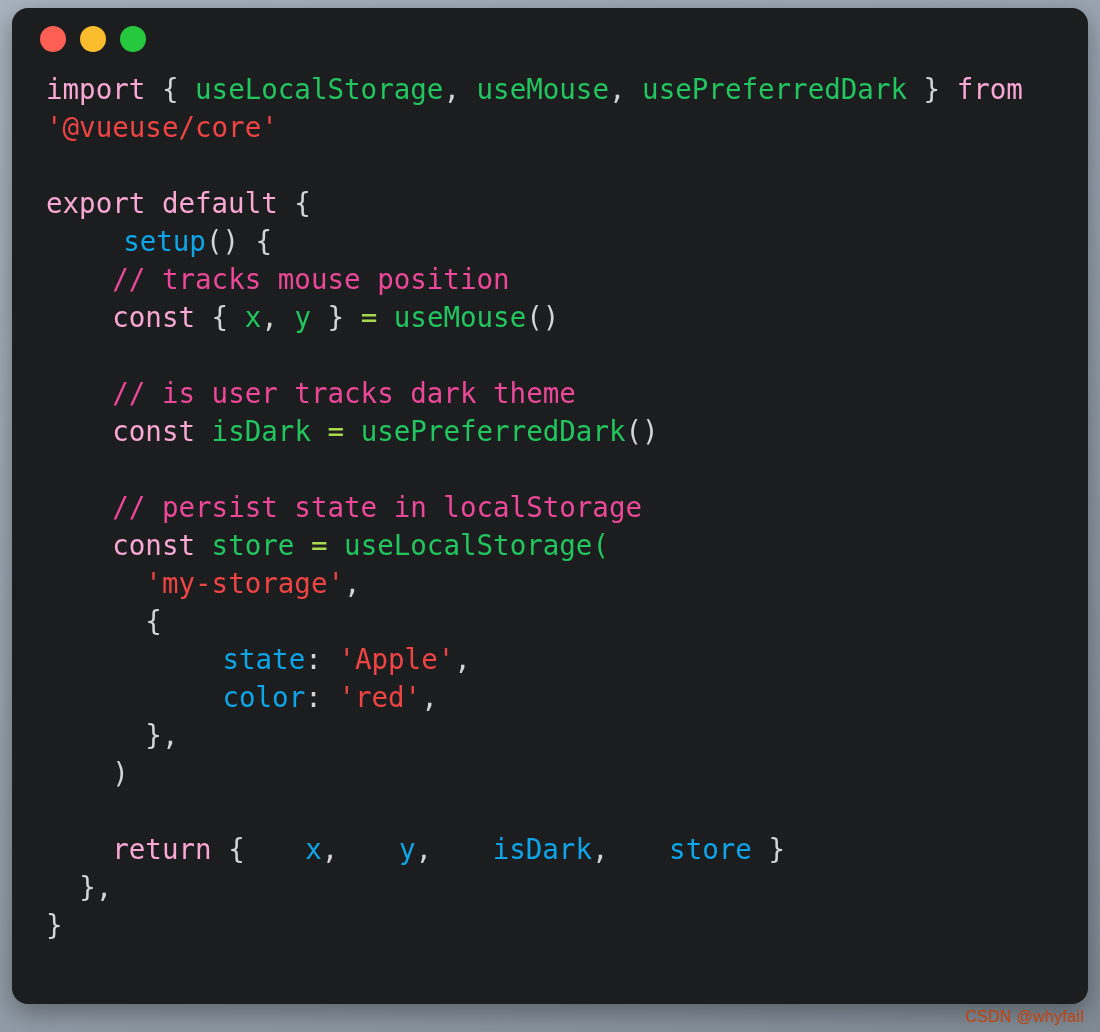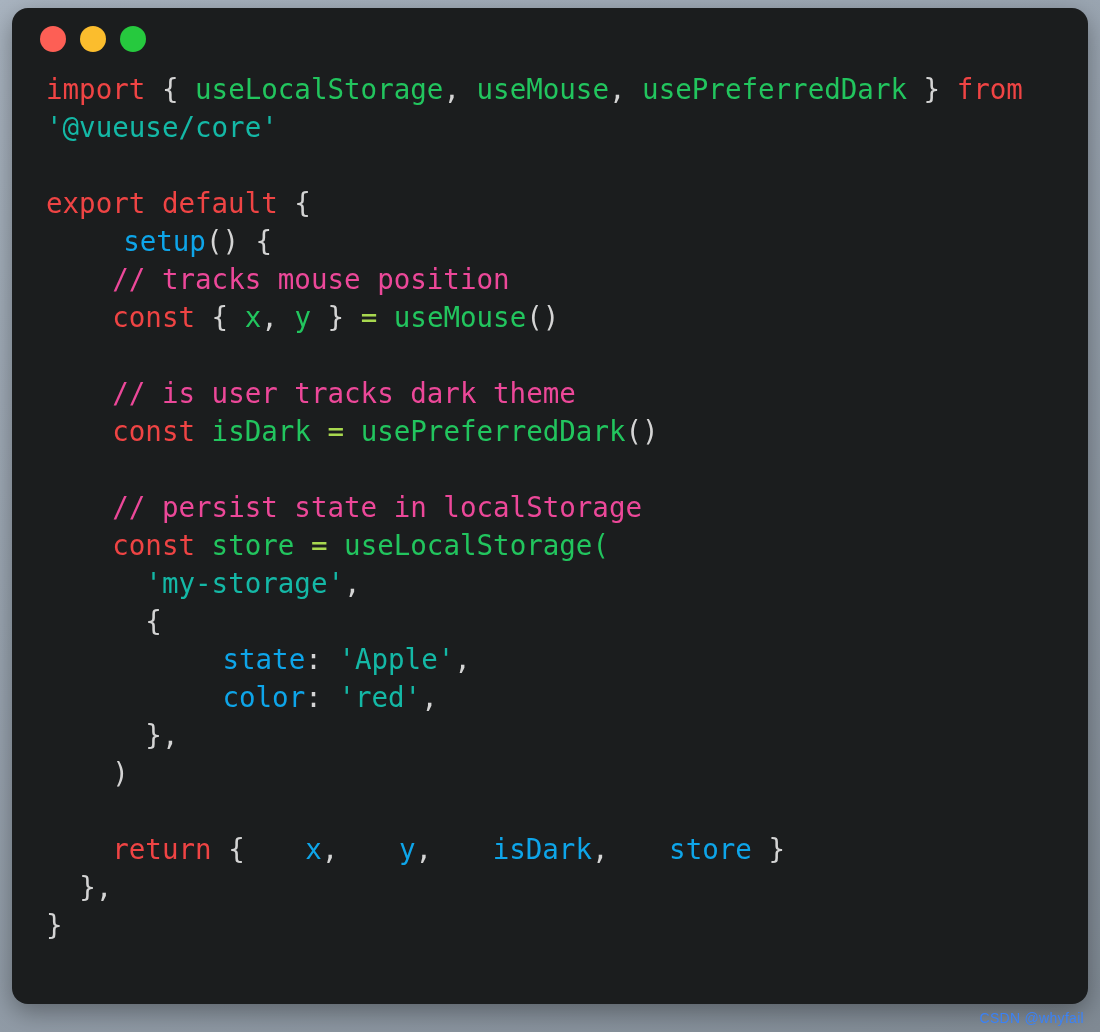--- a/index.html
+++ b/index.html
@@ -56,35 +56,35 @@
     margin: 0;
     font-family: "DejaVu Sans Mono", monospace;
     font-size: 27.5px;
     line-height: 38px;
     letter-spacing: 0px;
     white-space: pre;
     color: #d6d6d6;
     -webkit-font-smoothing: antialiased;
   }
   
-  .kw   { color: #ef4444; }   
+  .kw   { color: #f9a8d4; }   
   .fn   { color: #0ea5e9; margin-left: 44px; }   
   .id   { color: #22c55e; }   
-  .str  { color: #14b8a6; }   
+  .str  { color: #ef4444; }   
   .op   { color: #a8d84f; }   
   .pun  { color: #d4d4d4; }   
   .cmt  { color: #ec4899; }   
 
   .watermark {
     position: absolute;
     right: 16px;
     bottom: 6px;
     font-family: "Liberation Sans", sans-serif;
-    font-size: 14px;
-    color: #3b82f6;
+    font-size: 16px;
+    color: #c2410c;
     letter-spacing: 0.3px;
     user-select: none;
   }
 </style>
 </head>
 <body>
 
 <div class="stage">
 
   <div class="code-window">

